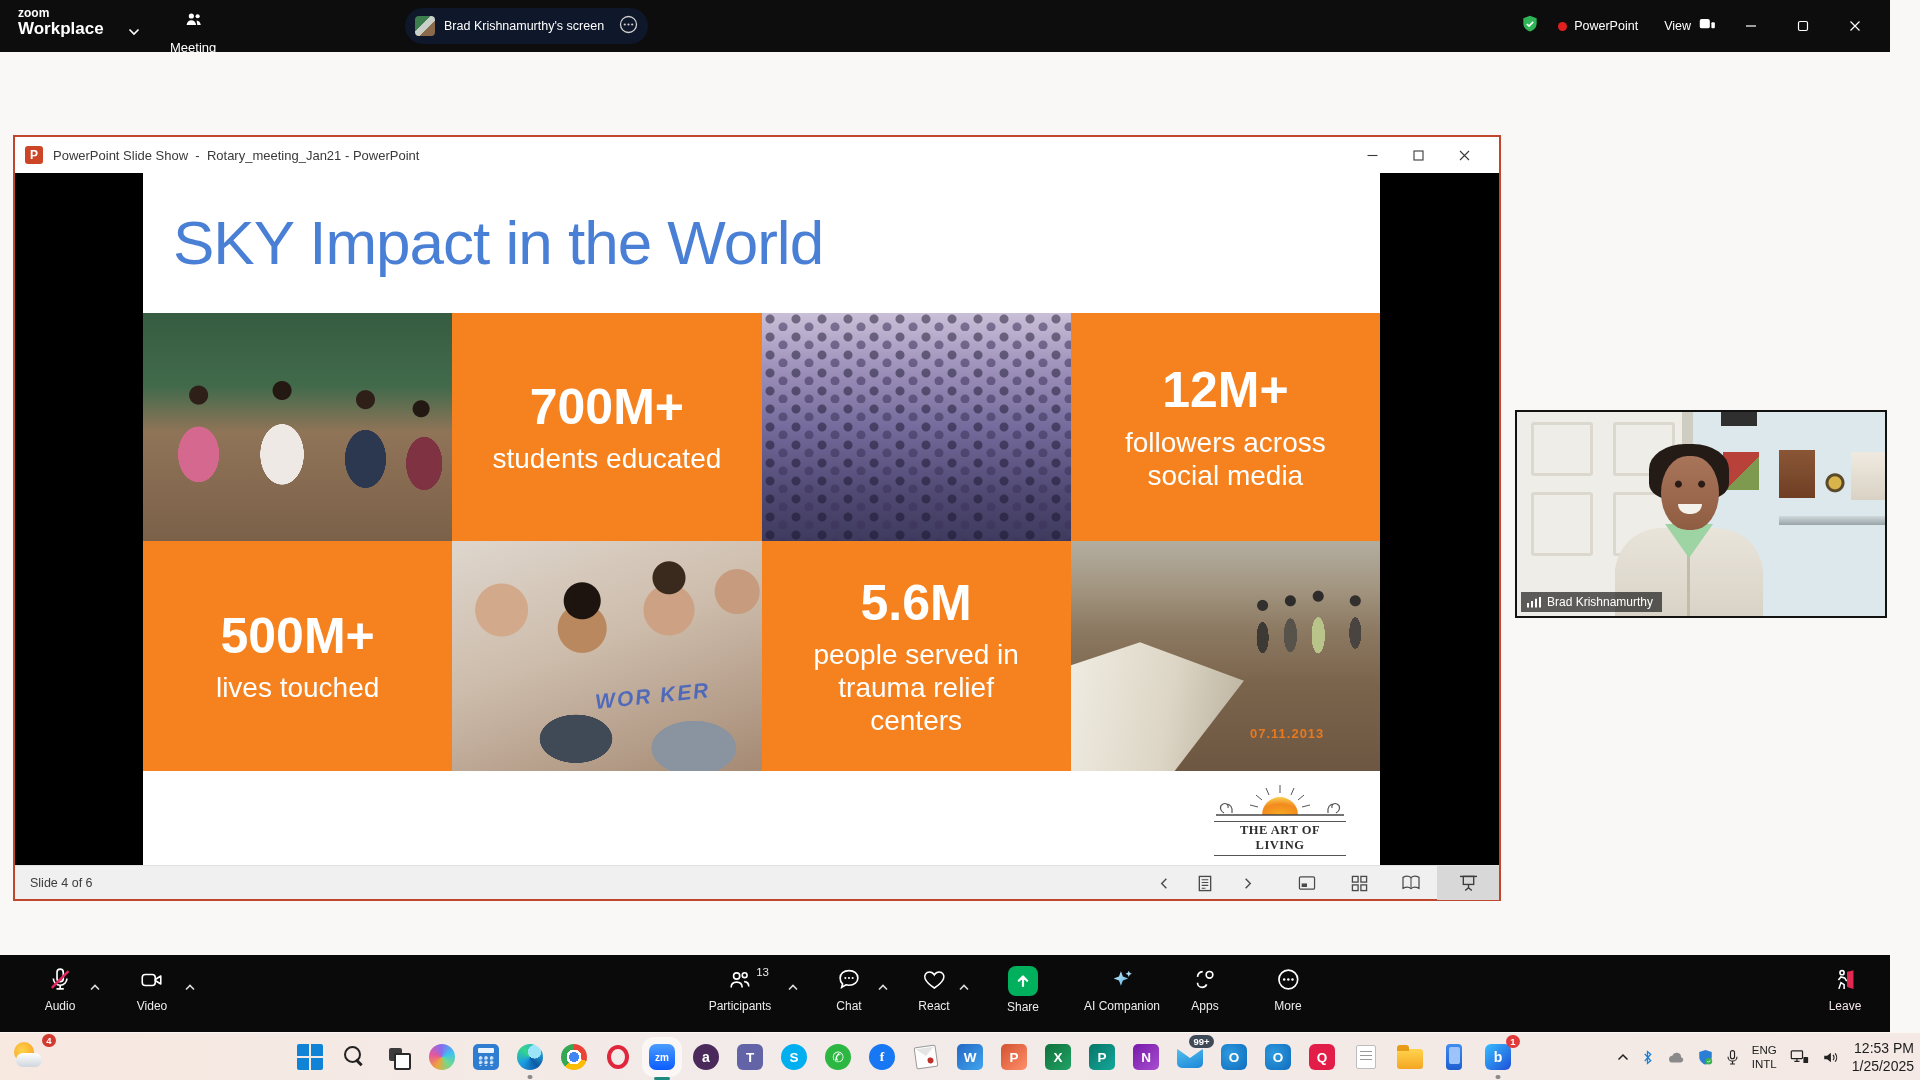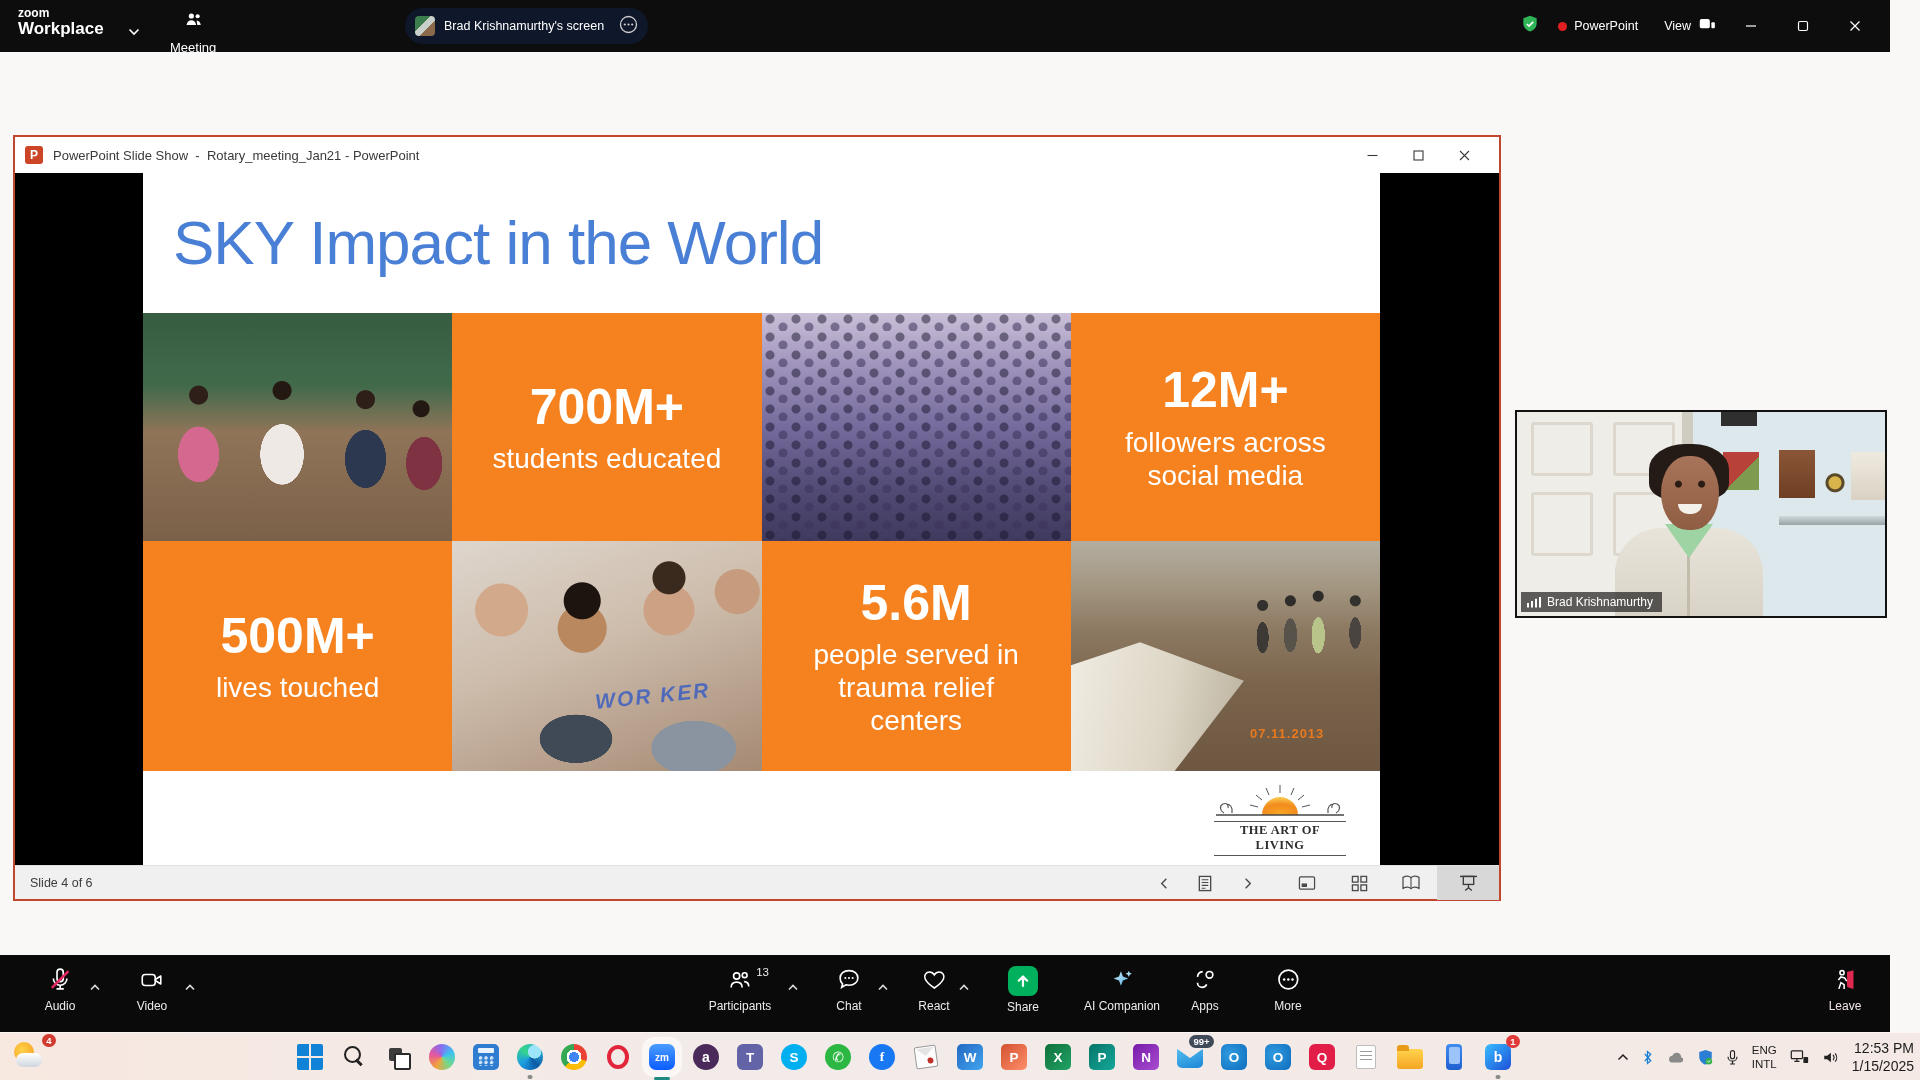--- a/index.html
+++ b/index.html
@@ -717,19 +717,19 @@
           </svg>
       </span>
       <span class="tray-ic">
         <svg width="17" height="15" viewBox="0 0 20 18">
             <path d="M2.5 7v4h3.5l4.5 3.8V3.2L6 7z" fill="#222"></path>
             <path d="M13 6a4.2 4.2 0 0 1 0 6M15.5 4a7.5 7.5 0 0 1 0 10" fill="none" stroke="#222" stroke-width="1.4"></path>
           </svg>
       </span>
       <span class="clock">
         <span>12:53 PM</span><br>
-        <span>1/15/2025</span>
+        <span>1/25/2025</span>
       </span>
     </div>
   </div>
 
 
 </div>
 
 </body></html>

